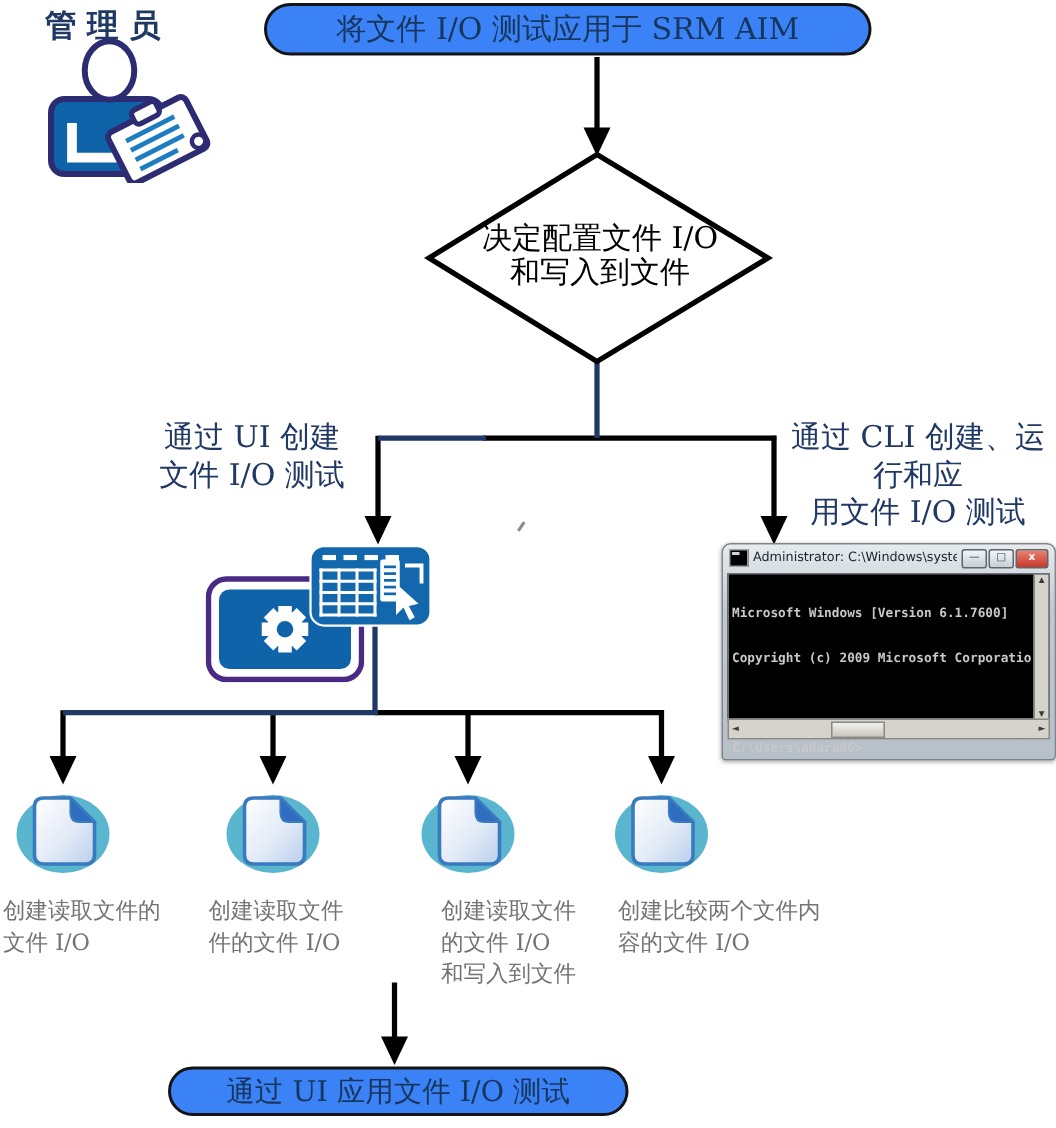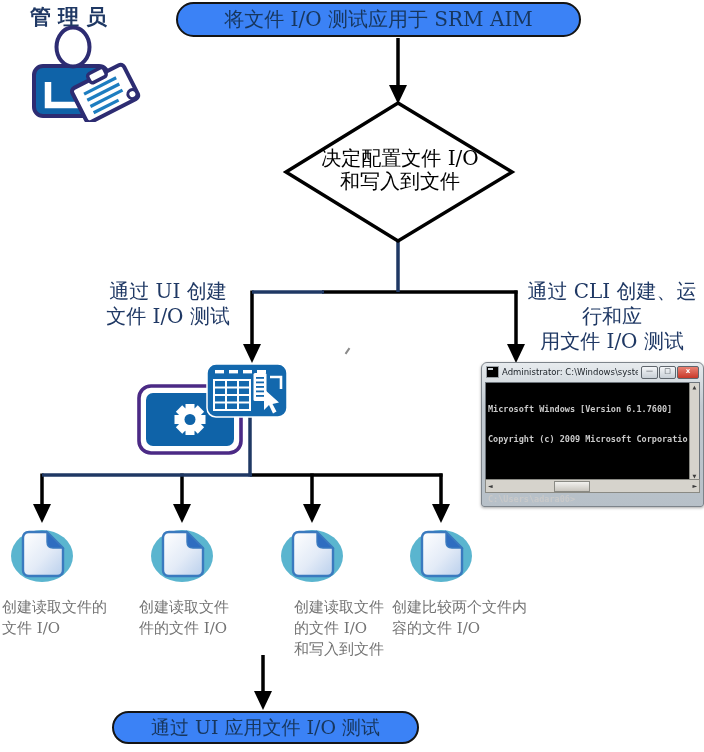--- a/index.html
+++ b/index.html
@@ -21,21 +21,21 @@
                     font-size:20px; color:#000; line-height:23px; }
   .branch-label { position:absolute; text-align:center; color:#1f3864;
                   font-size:20px; line-height:25px; }
   #branchUi  { left:92px;  top:279px; width:152px; }
   #branchCli { left:518px; top:279px; width:188px; }
   .outcome-label { position:absolute; top:597px; font-size:15px; line-height:21px;
                    color:#737373; }
   #out0 { left:2px;   width:122px; }
   #out1 { left:139px; width:112px; }
   #out2 { left:294px; width:104px; }
-  #out3 { left:392px; width:152px; }
+  #out3 { left:412px; width:152px; }
 
   .stray-mark { left:344px; top:350px; width:7px; height:2px; background:#8a8a8a;
                 transform:rotate(-55deg); }
 
   
   .cmd { position:absolute; left:481px; top:362px; width:221px; height:143px;
          background:linear-gradient(#e7ebee,#c2cad1 30%,#b7c0c8);
          border:1px solid #7d848b; border-radius:6px 6px 3px 3px;
          box-shadow:0 1px 3px rgba(0,0,0,.35); font-family:"DejaVu Sans", sans-serif; }
   .cmd-titlebar { height:18px; display:flex; align-items:center; gap:3px; padding:0 4px; }

